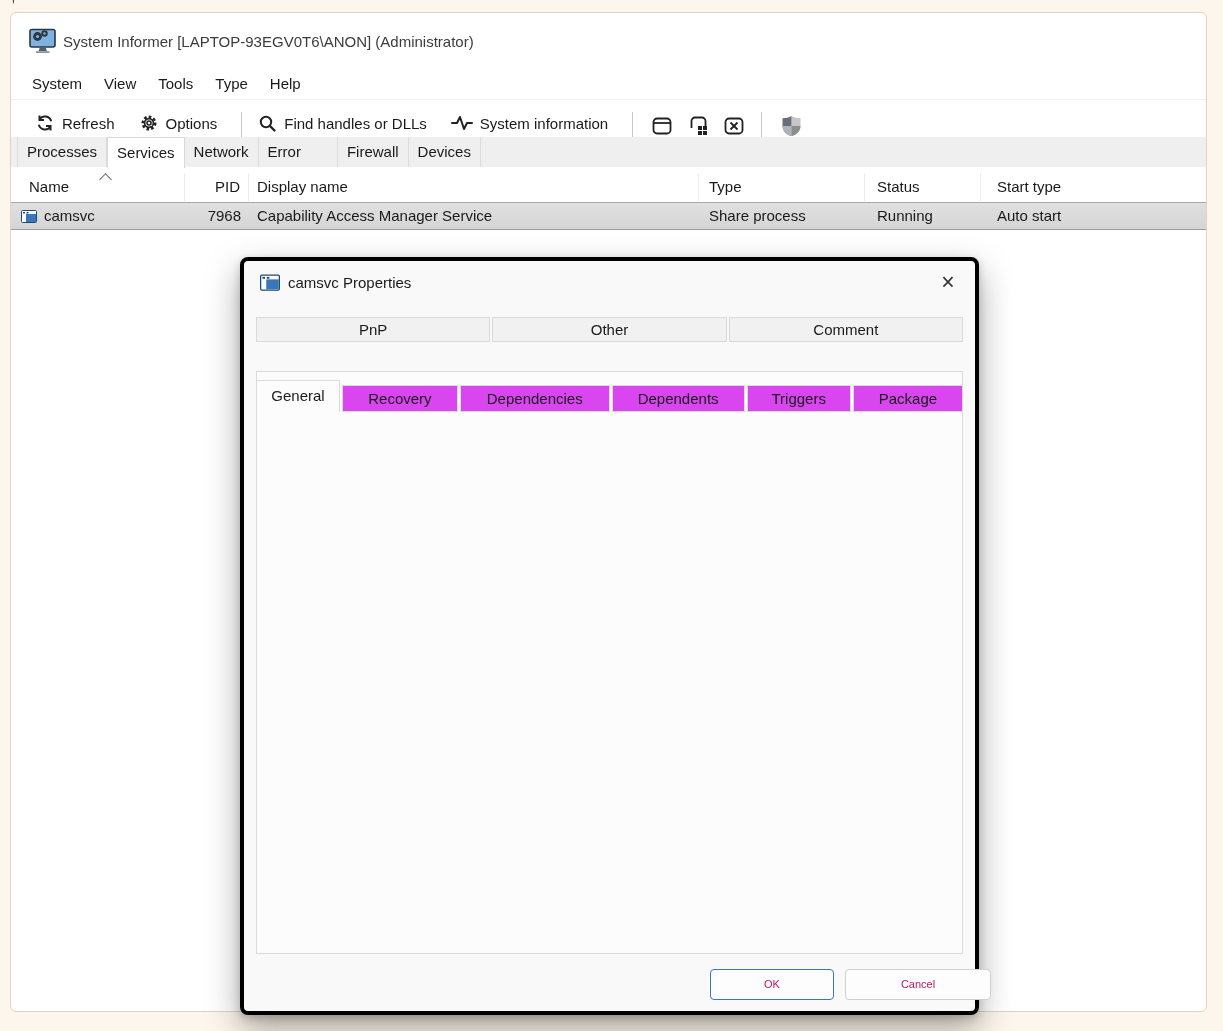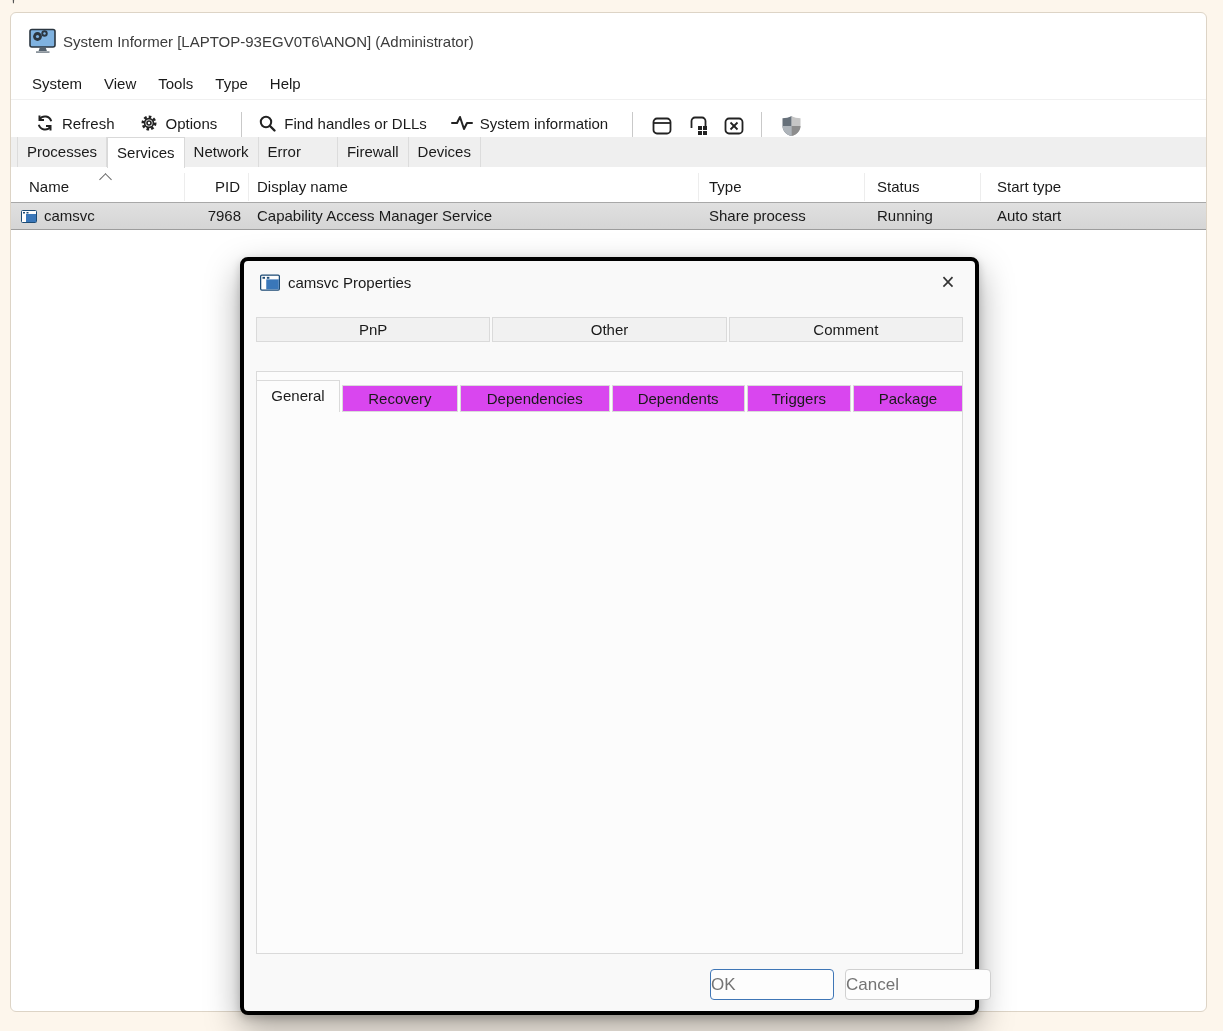--- a/index.html
+++ b/index.html
@@ -79,21 +79,21 @@
 
   .f-label{position:absolute;height:28px;line-height:28px;white-space:nowrap;}
   .field{position:absolute;height:28px;box-sizing:border-box;background:#fff;border:1px solid #acacac;
     border-radius:4px;line-height:26px;padding-left:8px;white-space:nowrap;overflow:hidden;}
   .field.readonly{background:#f0f0f0;border-color:#c9c9c9;}
   .combo .chev{position:absolute;right:9px;top:9px;width:8px;height:8px;border-right:1.4px solid #5a5a5a;
     border-bottom:1.4px solid #5a5a5a;transform:rotate(45deg) scale(1,.8);}
   .pw{font-size:12px;letter-spacing:3px;line-height:27px;}
 
   .btn{position:absolute;box-sizing:border-box;background:#fdfdfd;border:1px solid #d0d0d0;border-radius:4px;
-    font-size:17px;color:#737373;}
+    text-align:center;font-size:11px;color:#be185d;}
   .btn.default{border:1px solid #3f76b6;}
   .checkbox{position:absolute;width:20px;height:20px;box-sizing:border-box;background:#fdfdfd;
     border:1px solid #8f8f8f;border-radius:5px;}
 </style>
 </head>
 <body>
 
 <span id="tick-mark" class="abs">'</span>
 
 <div id="app-window" class="abs">

